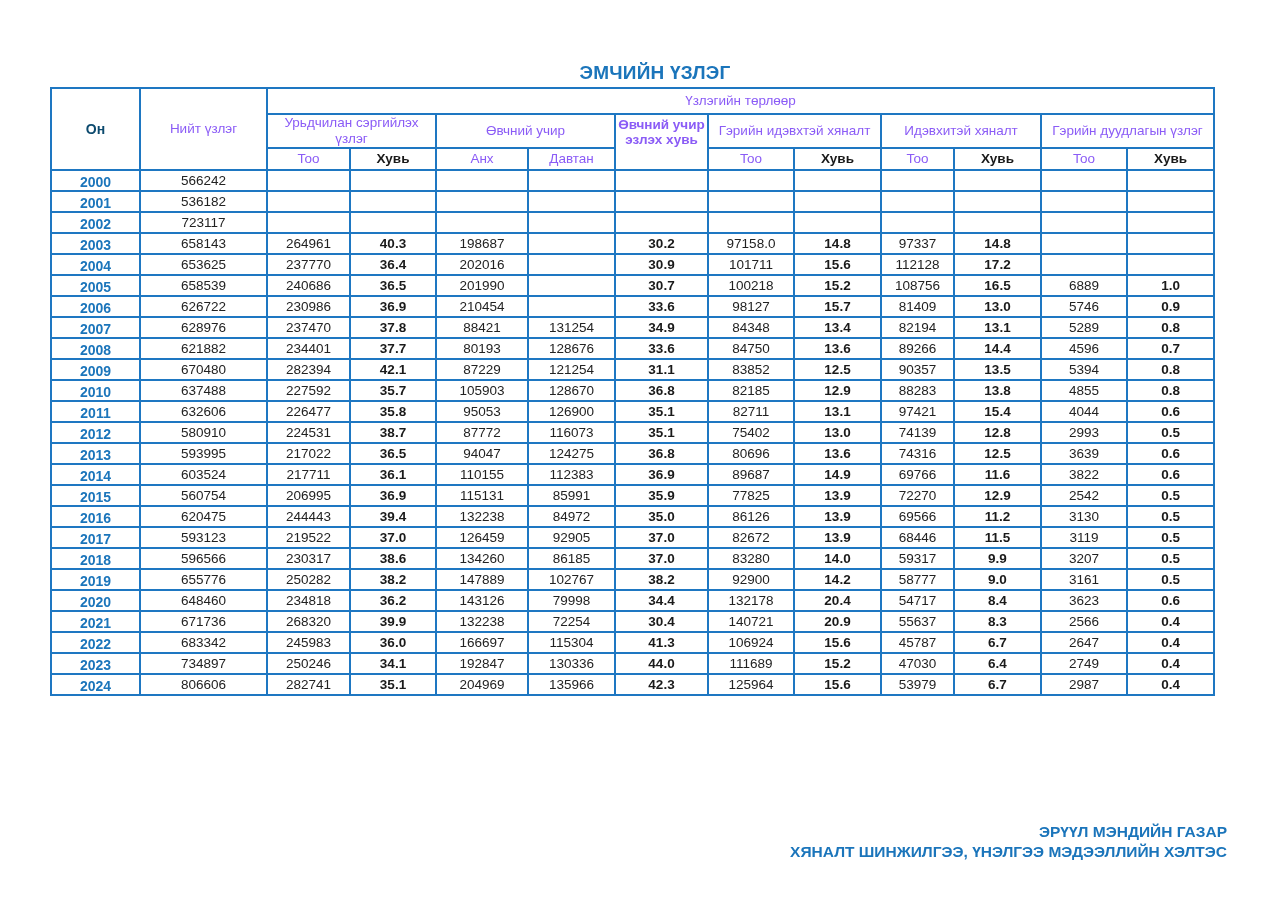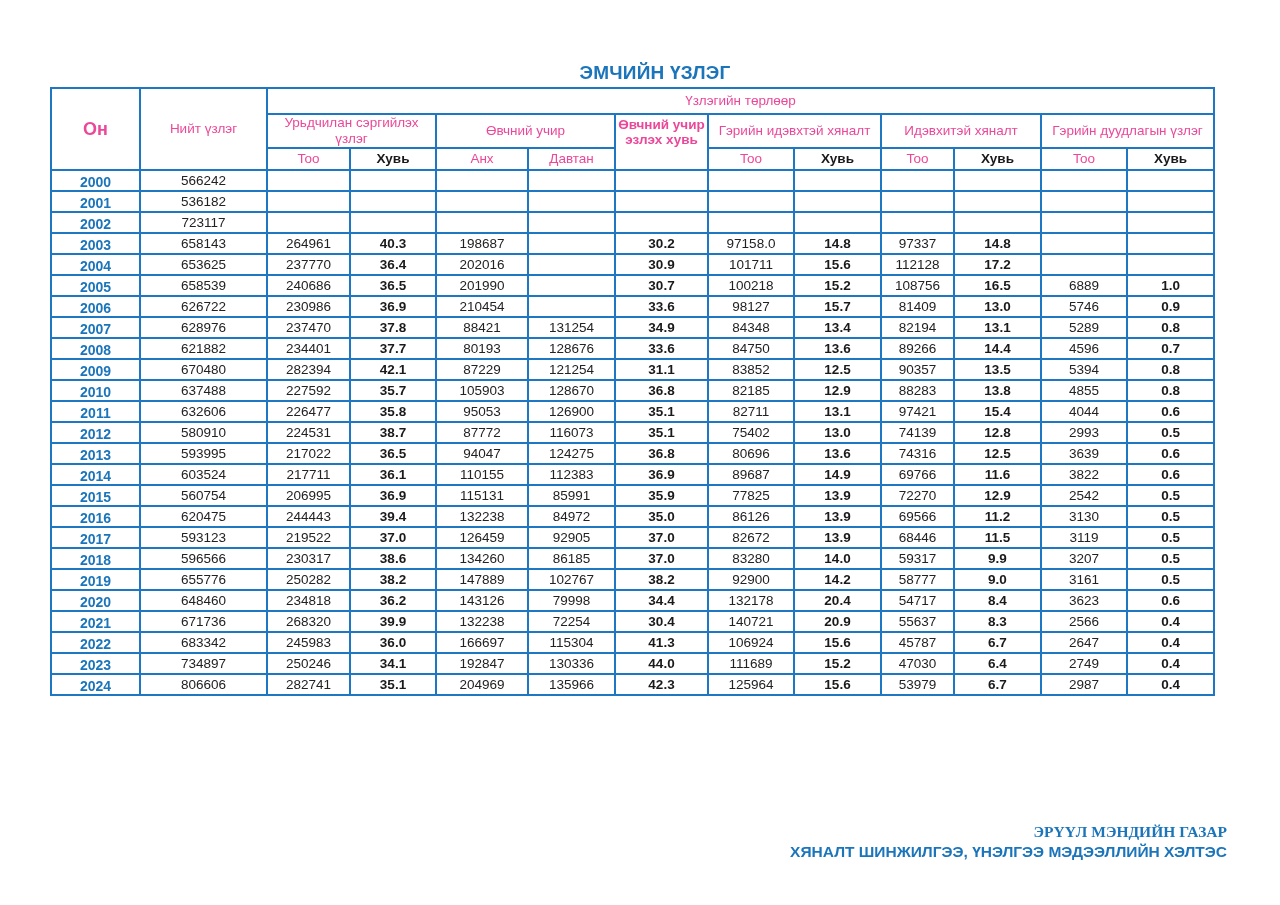--- a/index.html
+++ b/index.html
@@ -4,34 +4,34 @@
 <style>
   html, body { margin: 0; padding: 0; background: #ffffff; }
   body { width: 1280px; height: 905px; position: relative; overflow: hidden;
          font-family: "Liberation Sans", sans-serif; color: #1a1a1a; }
   .title { position: absolute; top: 62px; left: 0; width: 1310px; text-align: center;
            color: #1b75bb; font-weight: bold; font-size: 19px; letter-spacing: 0.2px; }
   table { position: absolute; left: 50px; top: 87px; border-collapse: collapse;
           table-layout: fixed; width: 1164px; }
   td, th { border: 2px solid #1e77c2; padding: 0; text-align: center; vertical-align: middle;
            font-size: 13.5px; font-weight: normal; overflow: hidden; white-space: nowrap; }
-  th { color: #ec4899; line-height: 16px; }
+  th { color: #8b5cf6; line-height: 16px; }
   th.wrap { white-space: normal; }
   th.bold, td.bold { font-weight: bold; color: #1a1a1a; }
-  th.year-h { color: #ec4899; font-weight: bold; font-size: 18px; }
+  th.year-h { color: #0c4a6e; font-weight: bold; font-size: 14px; }
   tr.h1 { height: 26px; }
   tr.h2 { height: 29px; }
   tr.h3 { height: 22px; }
   tr.drow { height: 18px; }
   td.year { color: #1b75bb; font-weight: bold; font-size: 14px; padding-top: 3px; }
   td { color: #222; }
   th.ovch { vertical-align: top; padding-top: 2px; font-weight: bold; line-height: 15px; margin-top: 20px; }
   .footer { position: absolute; right: 53px; text-align: right; color: #1b75bb; font-weight: bold;
             font-size: 15.5px; line-height: 19px; }
-  .footer.l1 { top: 822px; font-family: Liberation Serif, serif; }
+  .footer.l1 { top: 822px; }
   .footer.l2 { top: 842px; }
 </style>
 </head>
 <body>
 
 <div class="title">ЭМЧИЙН ҮЗЛЭГ</div>
 
 <table>
   <colgroup>
     <col style="width:89px">

